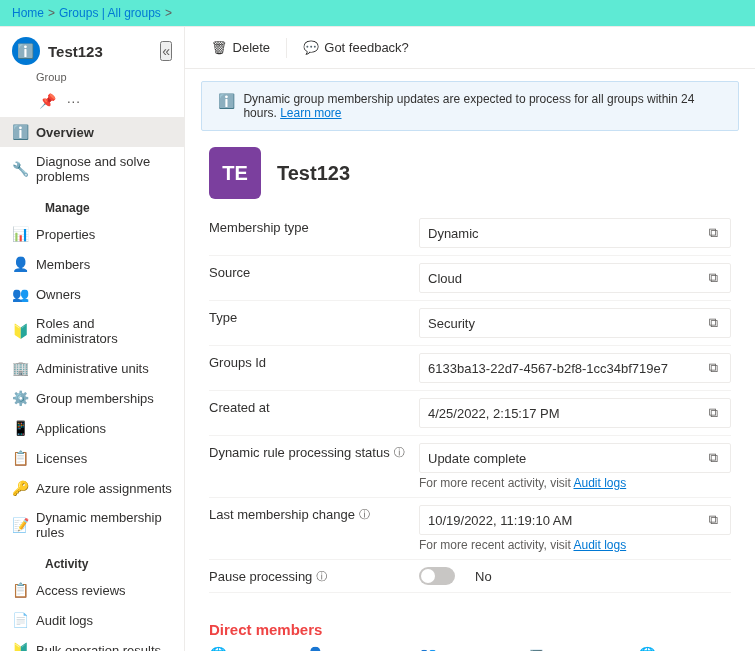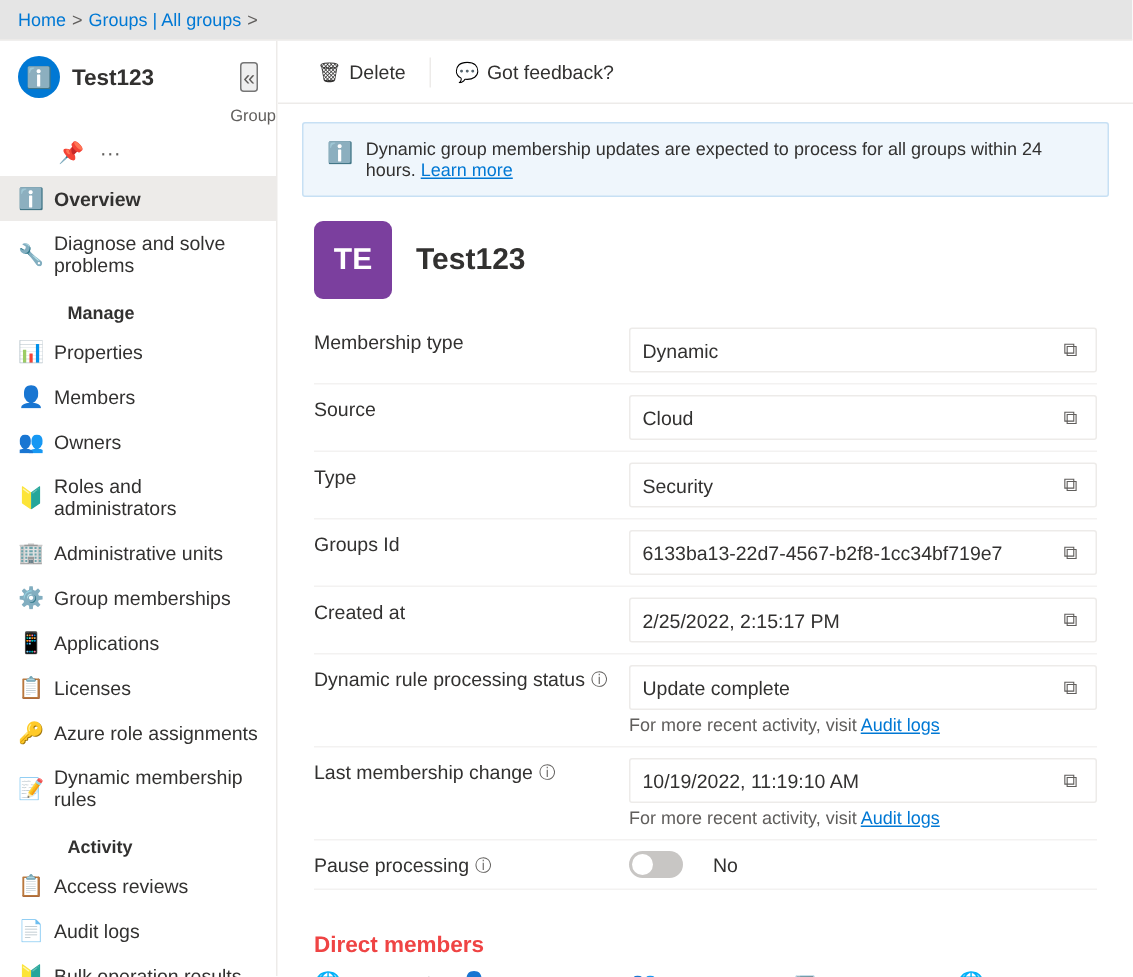--- a/index.html
+++ b/index.html
@@ -1,31 +1,31 @@
 <!DOCTYPE html>
 <html><head>
   <meta charset="utf-8">
   <style>
     * { box-sizing: border-box; margin: 0; padding: 0; }
     body { font-family: 'Segoe UI', Arial, sans-serif; font-size: 13px; color: #323130; background: #fff; }
 
     
     .app-container { display: flex; flex-direction: column; height: 651px; width: 755px; overflow: hidden; }
-    .breadcrumb-bar { padding: 6px 12px; font-size: 12px; color: #605e5c; display: flex; align-items: flex-start; gap: 4px; border-bottom: 1px solid #edebe9; background: #e5e5e5; }
+    .breadcrumb-bar { padding: 6px 12px; font-size: 12px; color: #605e5c; display: flex; align-items: flex-start; gap: 4px; border-bottom: 1px solid #edebe9; background: #5eead4; }
     .breadcrumb-bar a { color: #0078d4; text-decoration: none; }
     .breadcrumb-sep { color: #605e5c; }
 
     .main-layout { display: flex; flex: 1; overflow: hidden; }
 
     
     .sidebar { width: 185px; min-width: 185px; background: #fff; border-right: 1px solid #edebe9; overflow-y: auto; display: flex; flex-direction: column; }
     .sidebar-header { padding: 10px 12px 6px; display: flex; align-items: center; gap: 8px; }
     .sidebar-header-icon { width: 28px; height: 28px; background: #0078d4; border-radius: 50%; display: flex; align-items: center; justify-content: center; color: #fff; font-size: 14px; font-weight: bold; }
     .sidebar-title { font-size: 15px; font-weight: 600; color: #323130; }
-    .sidebar-subtitle { font-size: 11px; color: #605e5c; padding-left: 36px; margin-bottom: 6px; text-align: right; }
+    .sidebar-subtitle { font-size: 11px; color: #605e5c; padding-left: 36px; margin-bottom: 6px; }
     .sidebar-collapse { margin-left: auto; cursor: pointer; color: #605e5c; font-size: 14px; }
 
     .sidebar-actions { display: flex; gap: 4px; padding: 2px 12px 6px 36px; }
     .sidebar-action-btn { background: none; border: none; cursor: pointer; color: #605e5c; font-size: 14px; padding: 2px 3px; }
 
     .sidebar-item { display: flex; align-items: center; gap: 8px; padding: 7px 12px; cursor: pointer; color: #323130; font-size: 13px; }
     .sidebar-item.active { background: #edebe9; font-weight: 600; }
     .sidebar-item .item-icon { width: 16px; text-align: center; font-size: 14px; flex-shrink: 0; }
     .sidebar-section-label { padding: 10px 12px 4px; font-size: 12px; font-weight: 600; color: #323130; margin-left: 33px; }
 
@@ -234,21 +234,21 @@
               <span>6133ba13-22d7-4567-b2f8-1cc34bf719e7</span>
               <button class="prop-copy-btn">⧉</button>
             </div>
           </div>
         </div>
 
         <div class="prop-row">
           <div class="prop-label">Created at</div>
           <div class="prop-value-wrap">
             <div class="prop-value-box">
-              <span>2/25/2022, 2:15:17 PM</span>
+              <span>4/25/2022, 2:15:17 PM</span>
               <button class="prop-copy-btn">⧉</button>
             </div>
           </div>
         </div>
 
         <div class="prop-row">
           <div class="prop-label">
             <span>Dynamic rule processing status</span>
             <span style="color:#605e5c; font-size:11px;">ⓘ</span>
           </div>

